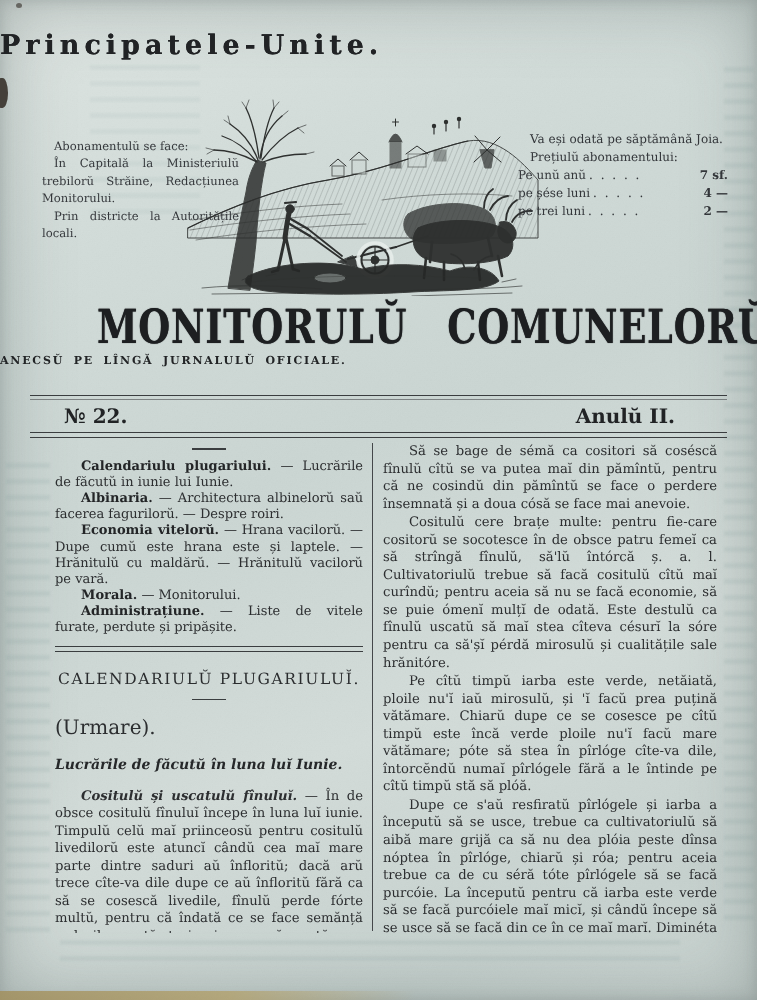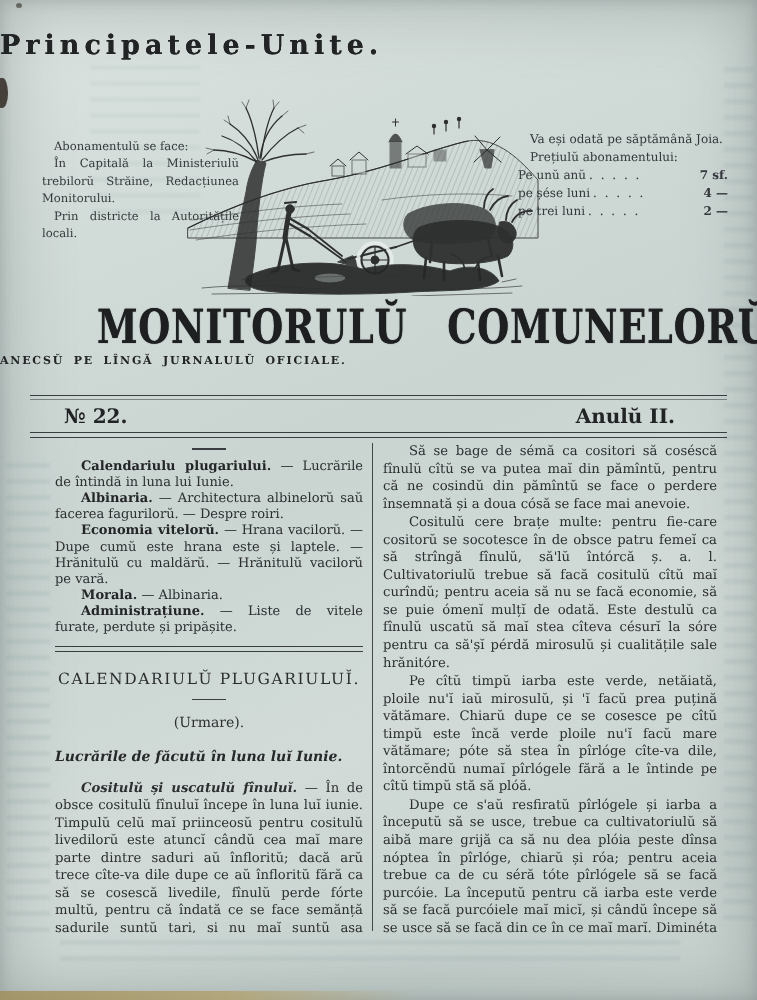--- a/index.html
+++ b/index.html
@@ -71,21 +71,21 @@
   .sum-title{margin:3px 0 0;text-align:center;font-size:18px;letter-spacing:2px;
     font-weight:bold;color:#202224;}
   .dash{width:34px;height:2px;background:#3a3d3f;margin:5px auto 9px;}
   .dash.thin{height:1.5px;margin:9px auto 8px;}
   .sum-item{text-indent:26px;line-height:1.24;margin-bottom:1px;font-size:13px;}
   .sum-item b{color:#232527;}
   .sum-end{position:static !important;margin:10px 0 0;height:4px;
     border-top:1px solid #3a3d3f;border-bottom:1px solid #3a3d3f;left:auto;right:auto;}
   .sec-title{margin:17px 0 0;text-align:center;font-size:15.5px;letter-spacing:1.6px;
     font-weight:normal;color:#2a2c2e;}
-  .urmare{margin-top:14px !important;text-align:center;font-size:14px;}
+  .urmare{margin-top:14px !important;text-align:left;font-size:20px;}
   .art-sub{margin-top:15px !important;text-align:left;font-size:14px;
     font-weight:bold;font-style:italic;color:#26282a;}
   .body-lead{font-weight:bold;font-style:italic;}
   .col-left .article-body{margin-top:13px;}
 
   .col, .notice, .dateline, .paper-title, .masthead, .mast-sub{text-rendering:geometricPrecision;}
 </style>
 </head>
 <body>
 
@@ -260,24 +260,24 @@
     <span class="issue">№ 22.</span>
     <span class="vol">Anulŭ II.</span>
   </div>
   <div class="rule-double rb"></div>
 
   <div class="columns">
 
     <div class="col col-left">
       <div class="dash"></div>
 
-      <p class="sum-item"><b>Calendariulu plugariului.</b> <span>— Lucrările de întindă in luna lui Iunie.</span></p>
+      <p class="sum-item"><b>Calendariulu plugariului.</b> <span>— Lucrările de făcutŭ in iunie lui Iunie.</span></p>
       <p class="sum-item"><b>Albinaria.</b> <span>— Architectura albinelorŭ saŭ facerea fagurilorŭ. — Despre roiri.</span></p>
       <p class="sum-item"><b>Economia vitelorŭ.</b> <span>— Hrana vacilorŭ. — Dupe cumŭ este hrana este și laptele. — Hrănitulŭ cu maldărŭ. — Hrănitulŭ vacilorŭ pe vară.</span></p>
-      <p class="sum-item"><b>Morala.</b> <span>— Albinaria.</span></p>
+      <p class="sum-item"><b>Morala.</b> <span>— Monitorului.</span></p>
       <p class="sum-item"><b>Administrațiune.</b> <span>— Liste de vitele furate, perdute și pripășite.</span></p>
 
       <div class="rule-double sum-end"></div>
 
       <h3 class="sec-title">CALENDARIULŬ PLUGARIULUĬ.</h3>
       <div class="dash thin"></div>
       <p class="urmare">(Urmare).</p>
       <p class="art-sub">Lucrările de făcutŭ în luna luĭ Iunie.</p>
       <p class="par article-body"><i class="body-lead">Cositulŭ și uscatulŭ fînuluĭ.</i> <span>— În de obsce cositulŭ fînuluĭ începe în luna luĭ iunie. Timpulŭ celŭ maĭ priinceosŭ pentru cositulŭ livedilorŭ este atuncĭ cândŭ cea maĭ mare parte dintre saduri aŭ înfloritŭ; dacă arŭ trece cîte-va dile dupe ce aŭ înfloritŭ fără ca să se cosescă livedile, fînulŭ perde fórte multŭ, pentru că îndată ce se face semănță sadurile suntŭ tari, și nu maĭ suntŭ așa plăcute la mâncare.</span></p>
     </div>

